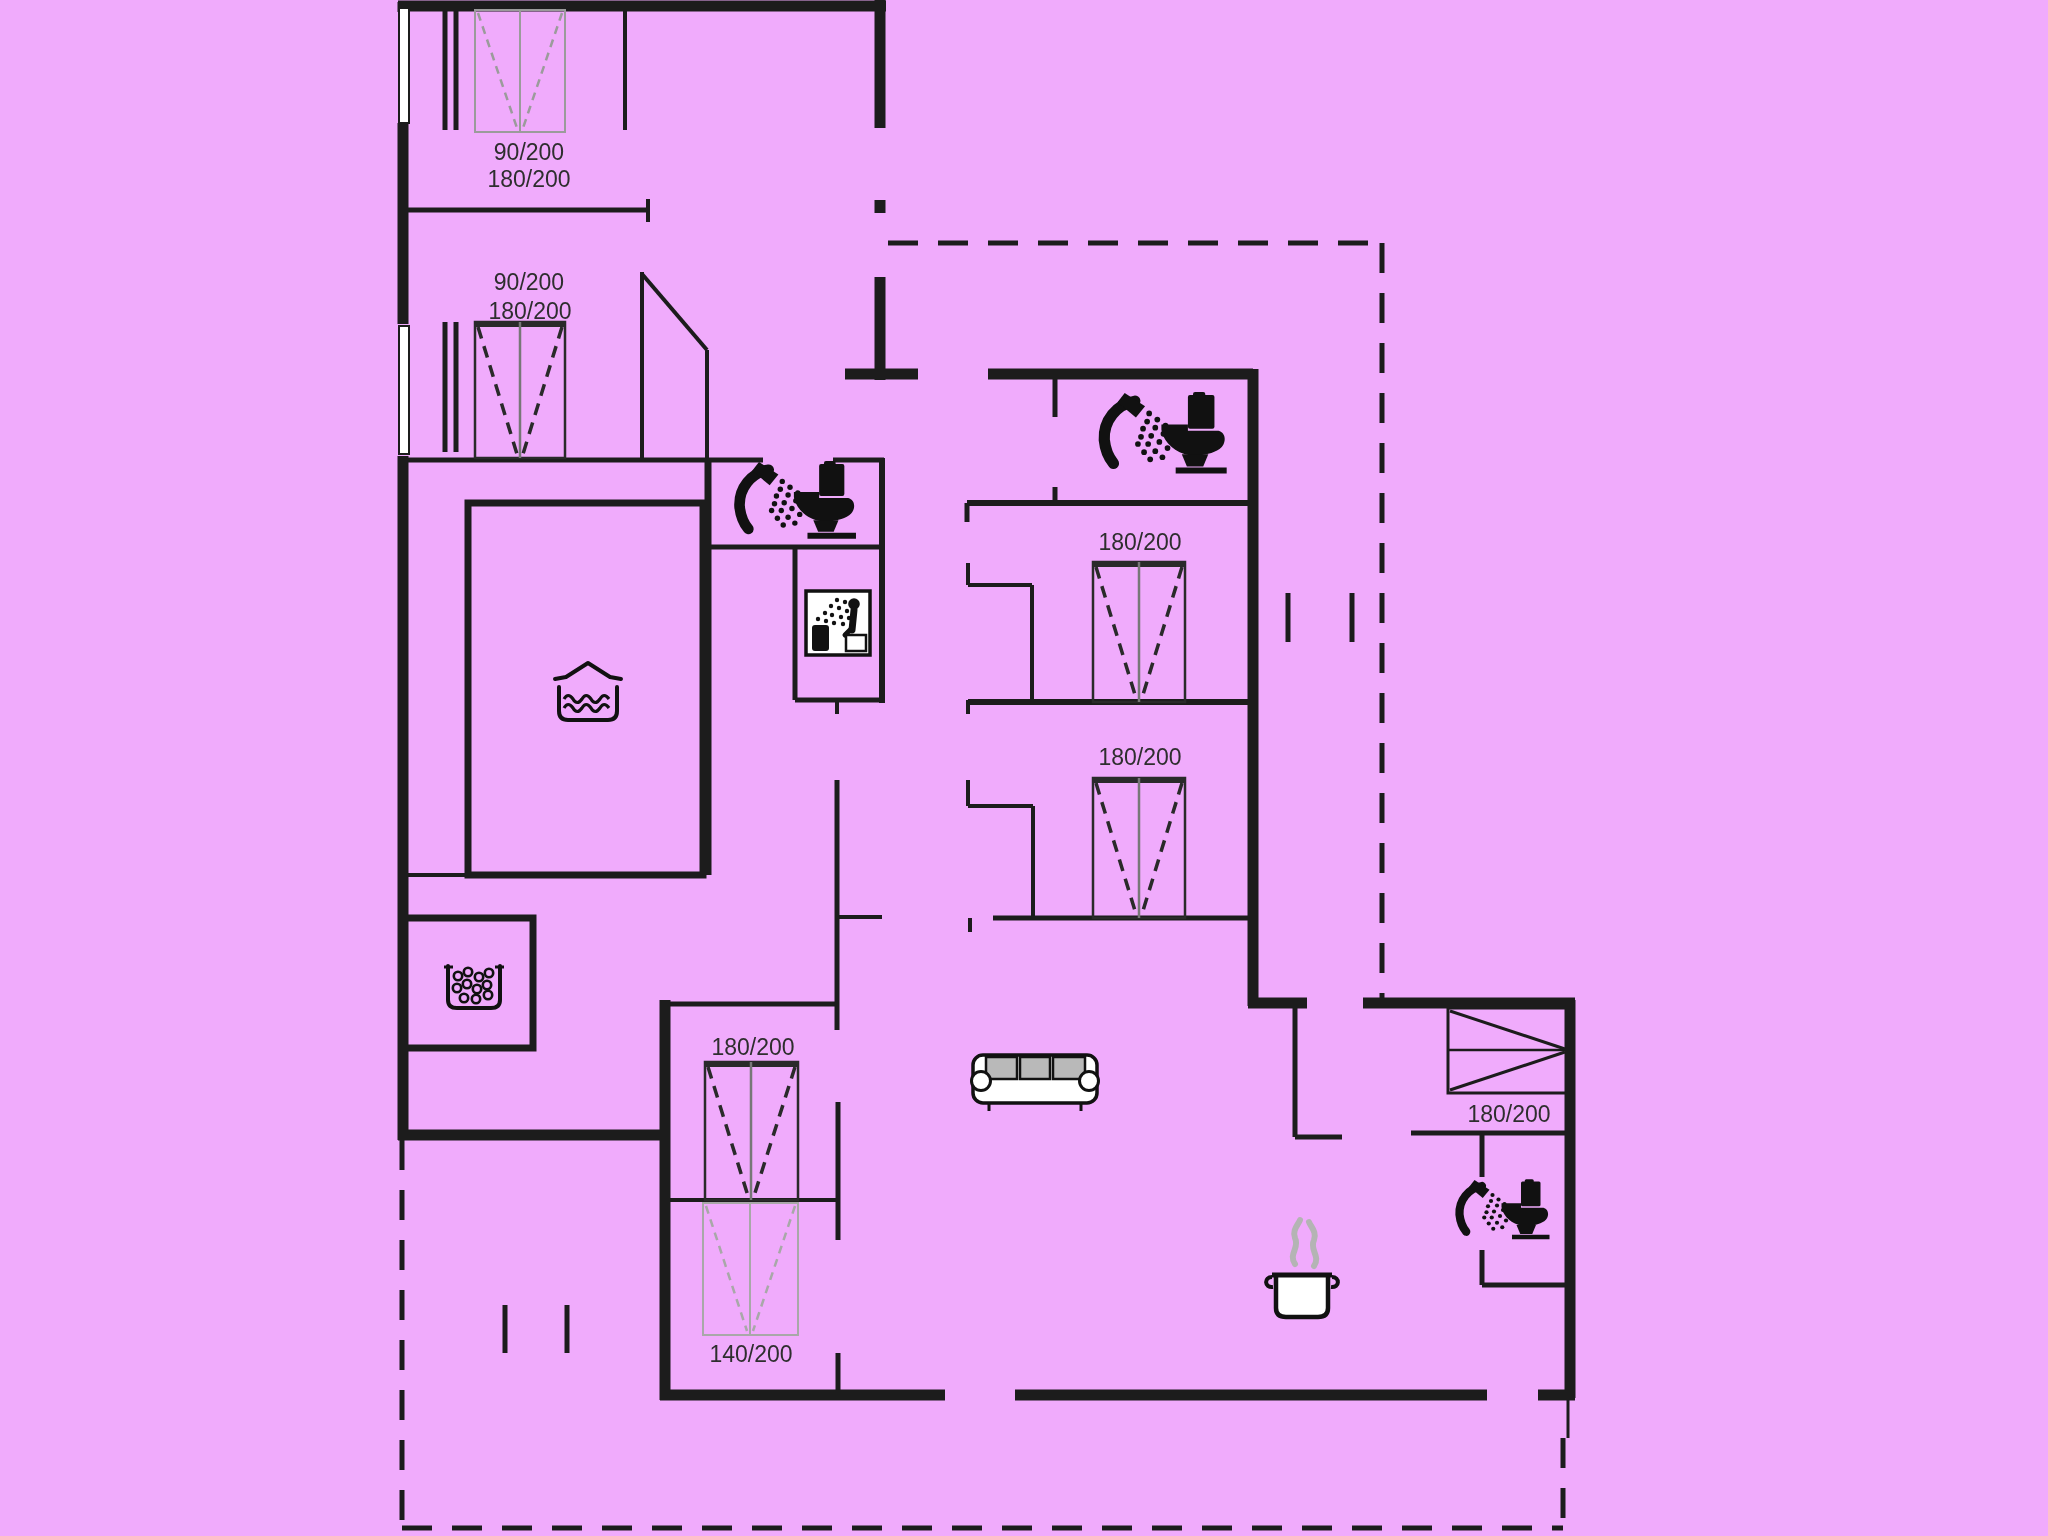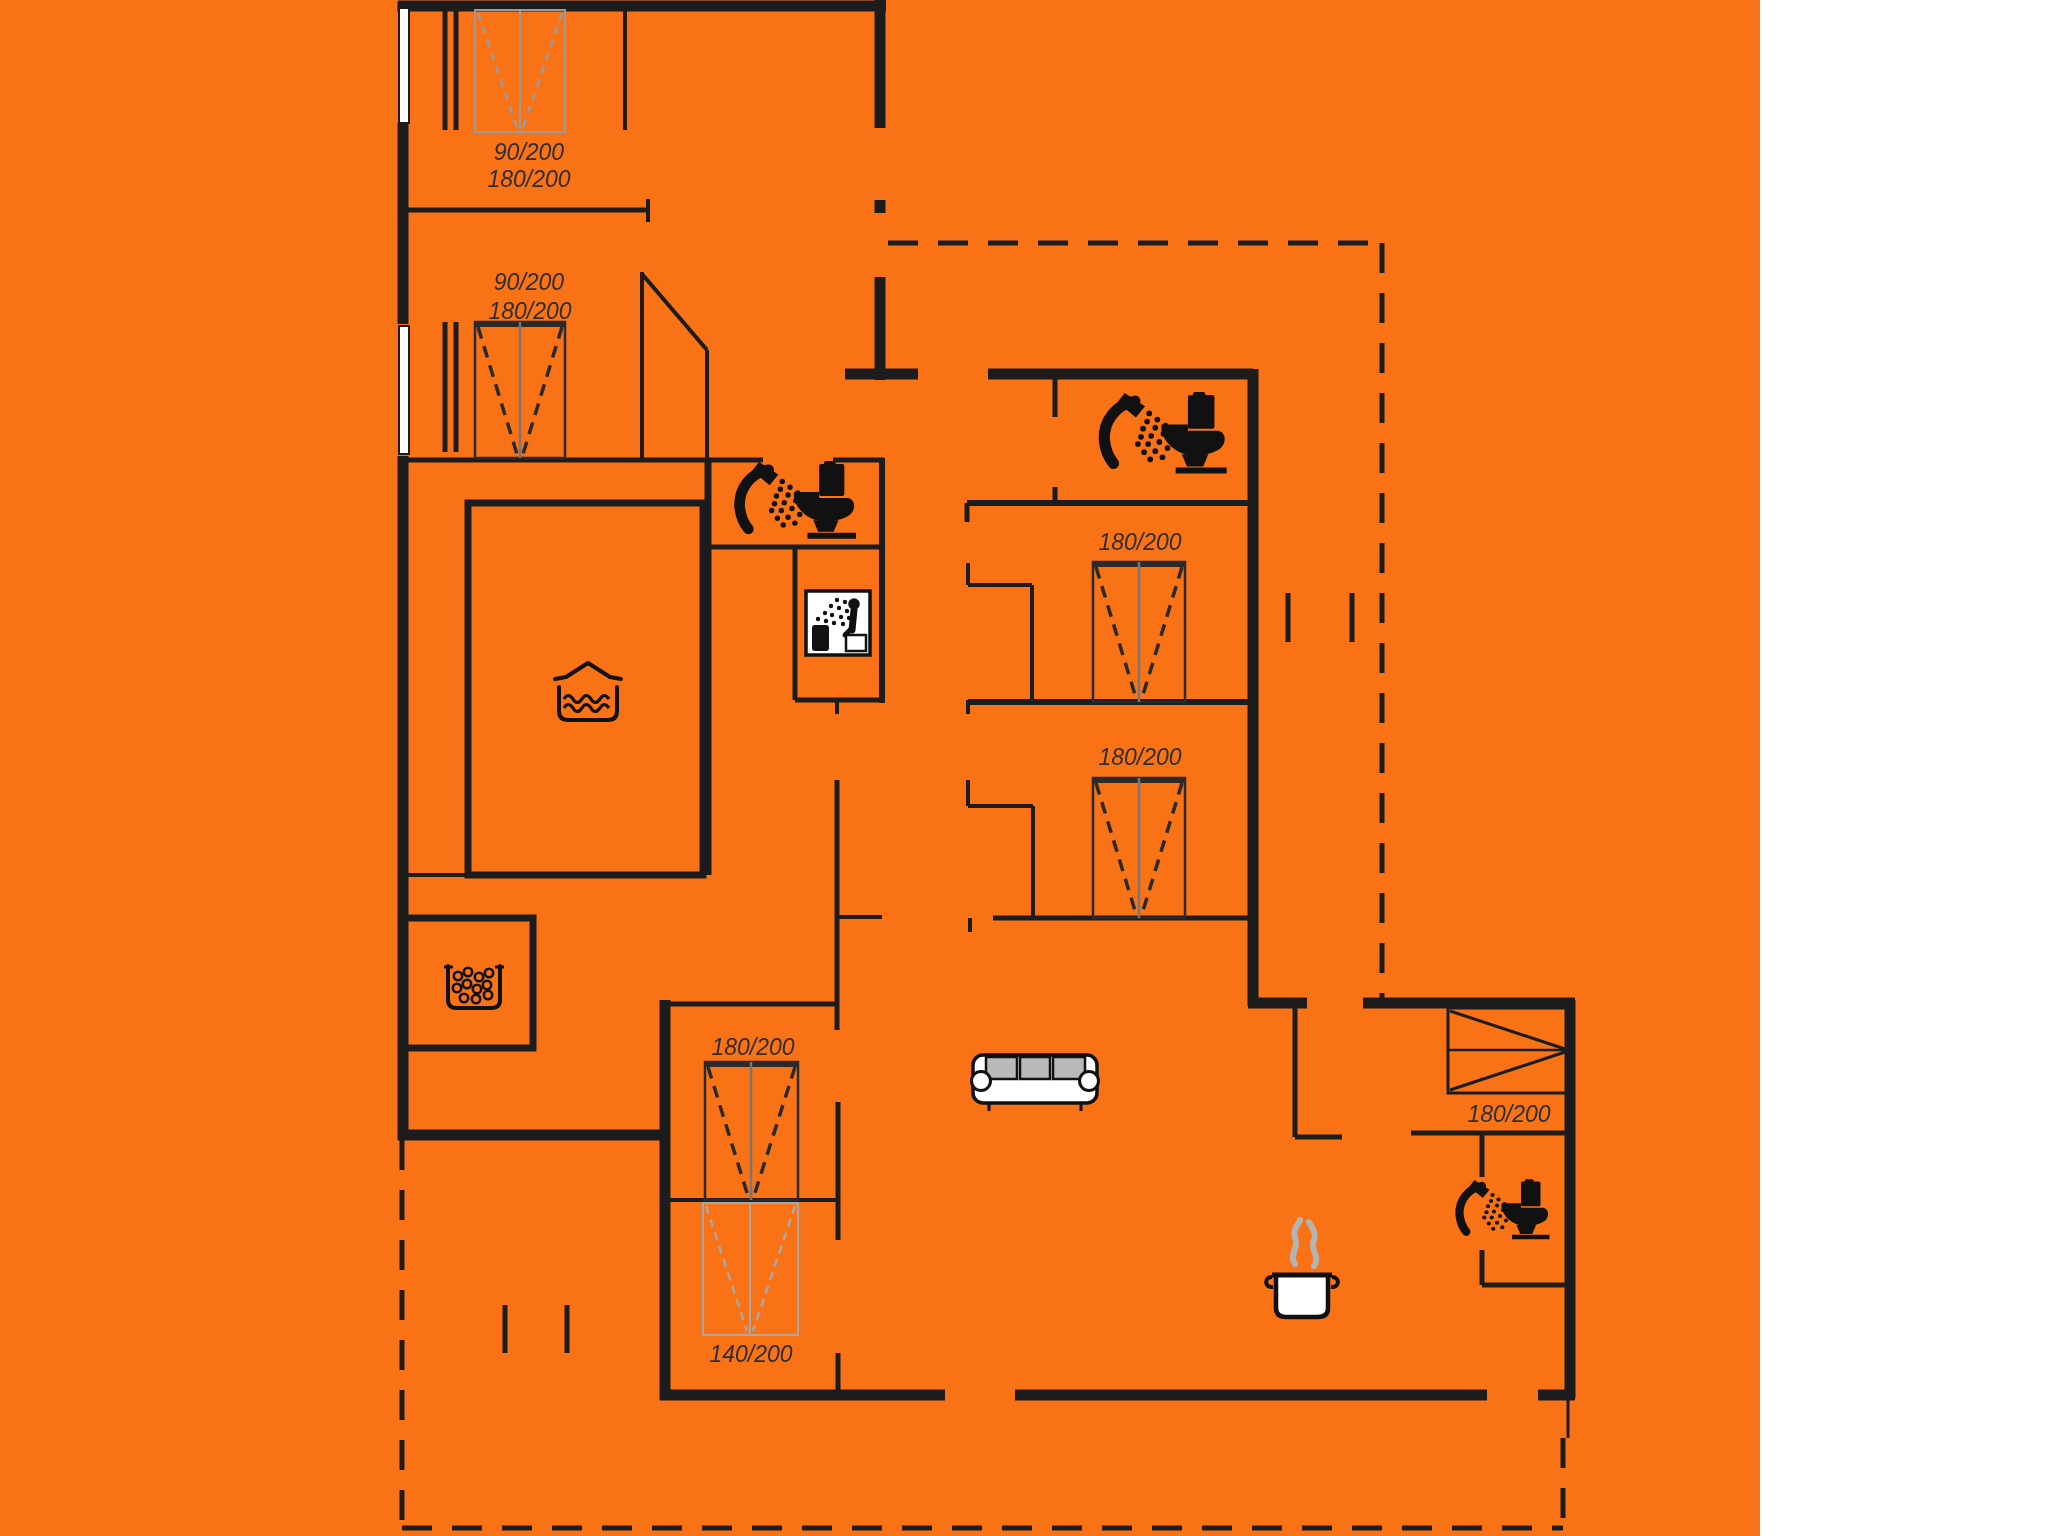--- a/index.html
+++ b/index.html
@@ -1,17 +1,17 @@
 <!DOCTYPE html>
 <html><head>
 <meta charset="utf-8">
 <style>
   html,body{margin:0;padding:0;background:#ffffff;}
-  .stage{position:relative;width:1760px;height:1536px;background:#f97316;overflow:hidden;
-         font-family:"Liberation Sans", sans-serif;font-style:italic;}
+  .stage{position:relative;width:2048px;height:1536px;background:#f0abfc;overflow:hidden;
+         font-family:"Liberation Sans", sans-serif;}
   svg{position:absolute;left:0;top:0;}
   .wall{stroke:#1c1c1c;fill:none;stroke-linecap:butt;}
   .thin{stroke:#1c1c1c;fill:none;}
   .dashline{stroke:#1c1c1c;fill:none;stroke-dasharray:30 20;}
   .bedrect{fill:none;}
   .lbl{font-family:"Liberation Sans", sans-serif;font-size:23px;fill:#2e2e2e;text-anchor:middle;}
 </style>
 </head>
 <body>
 

